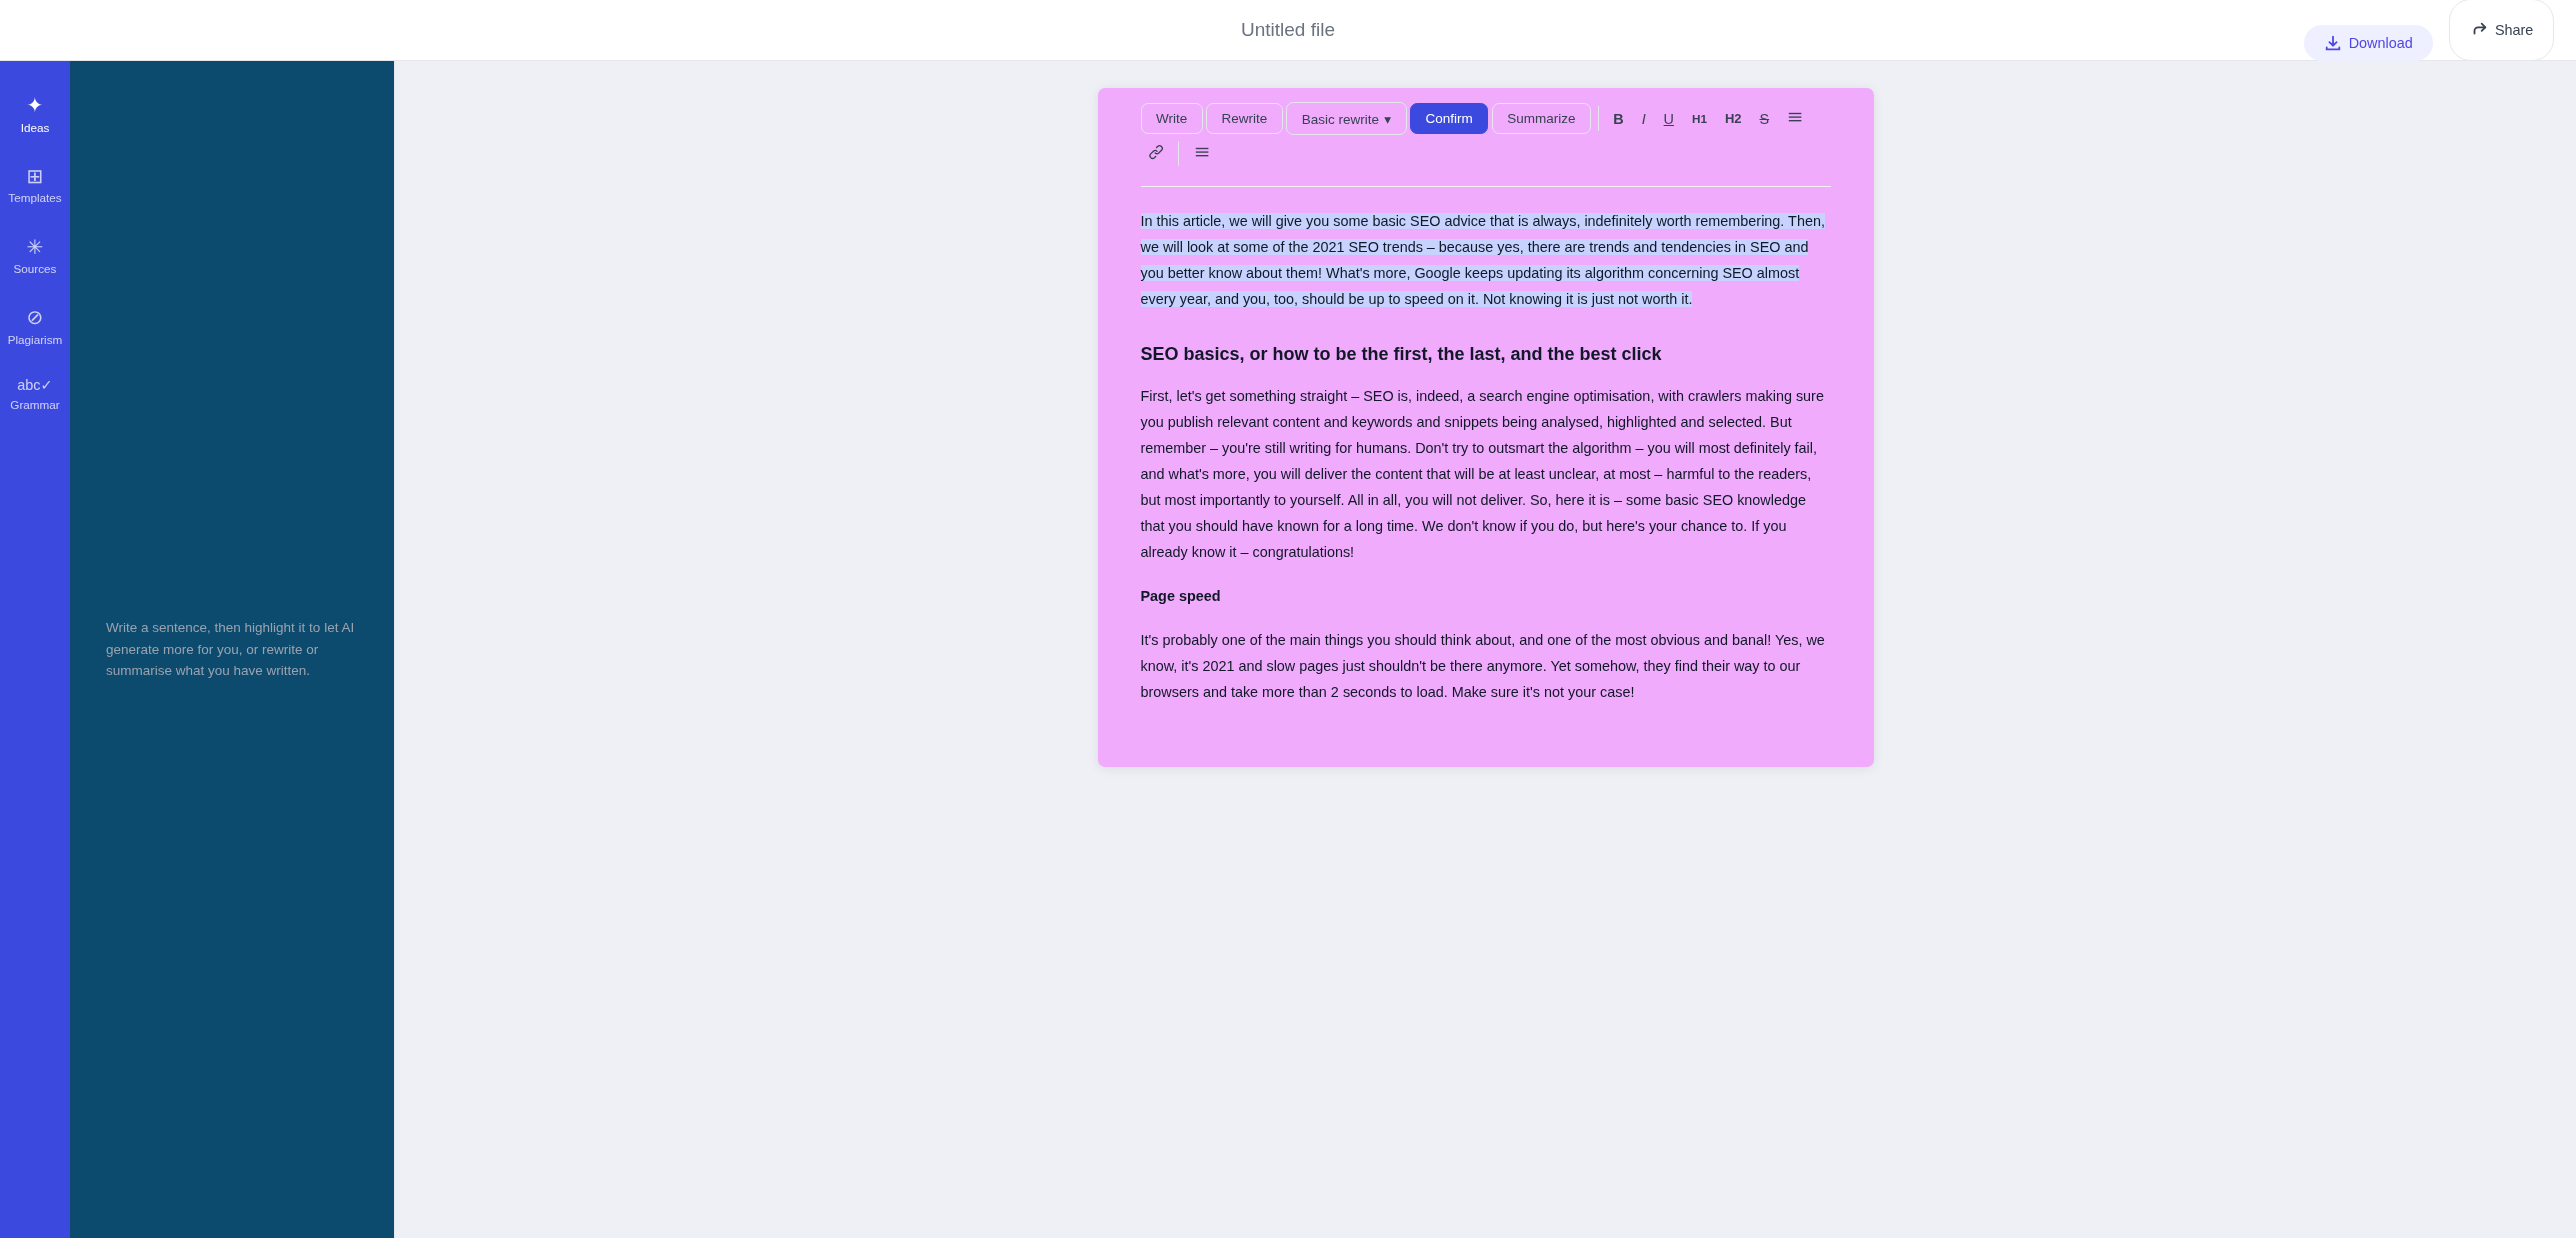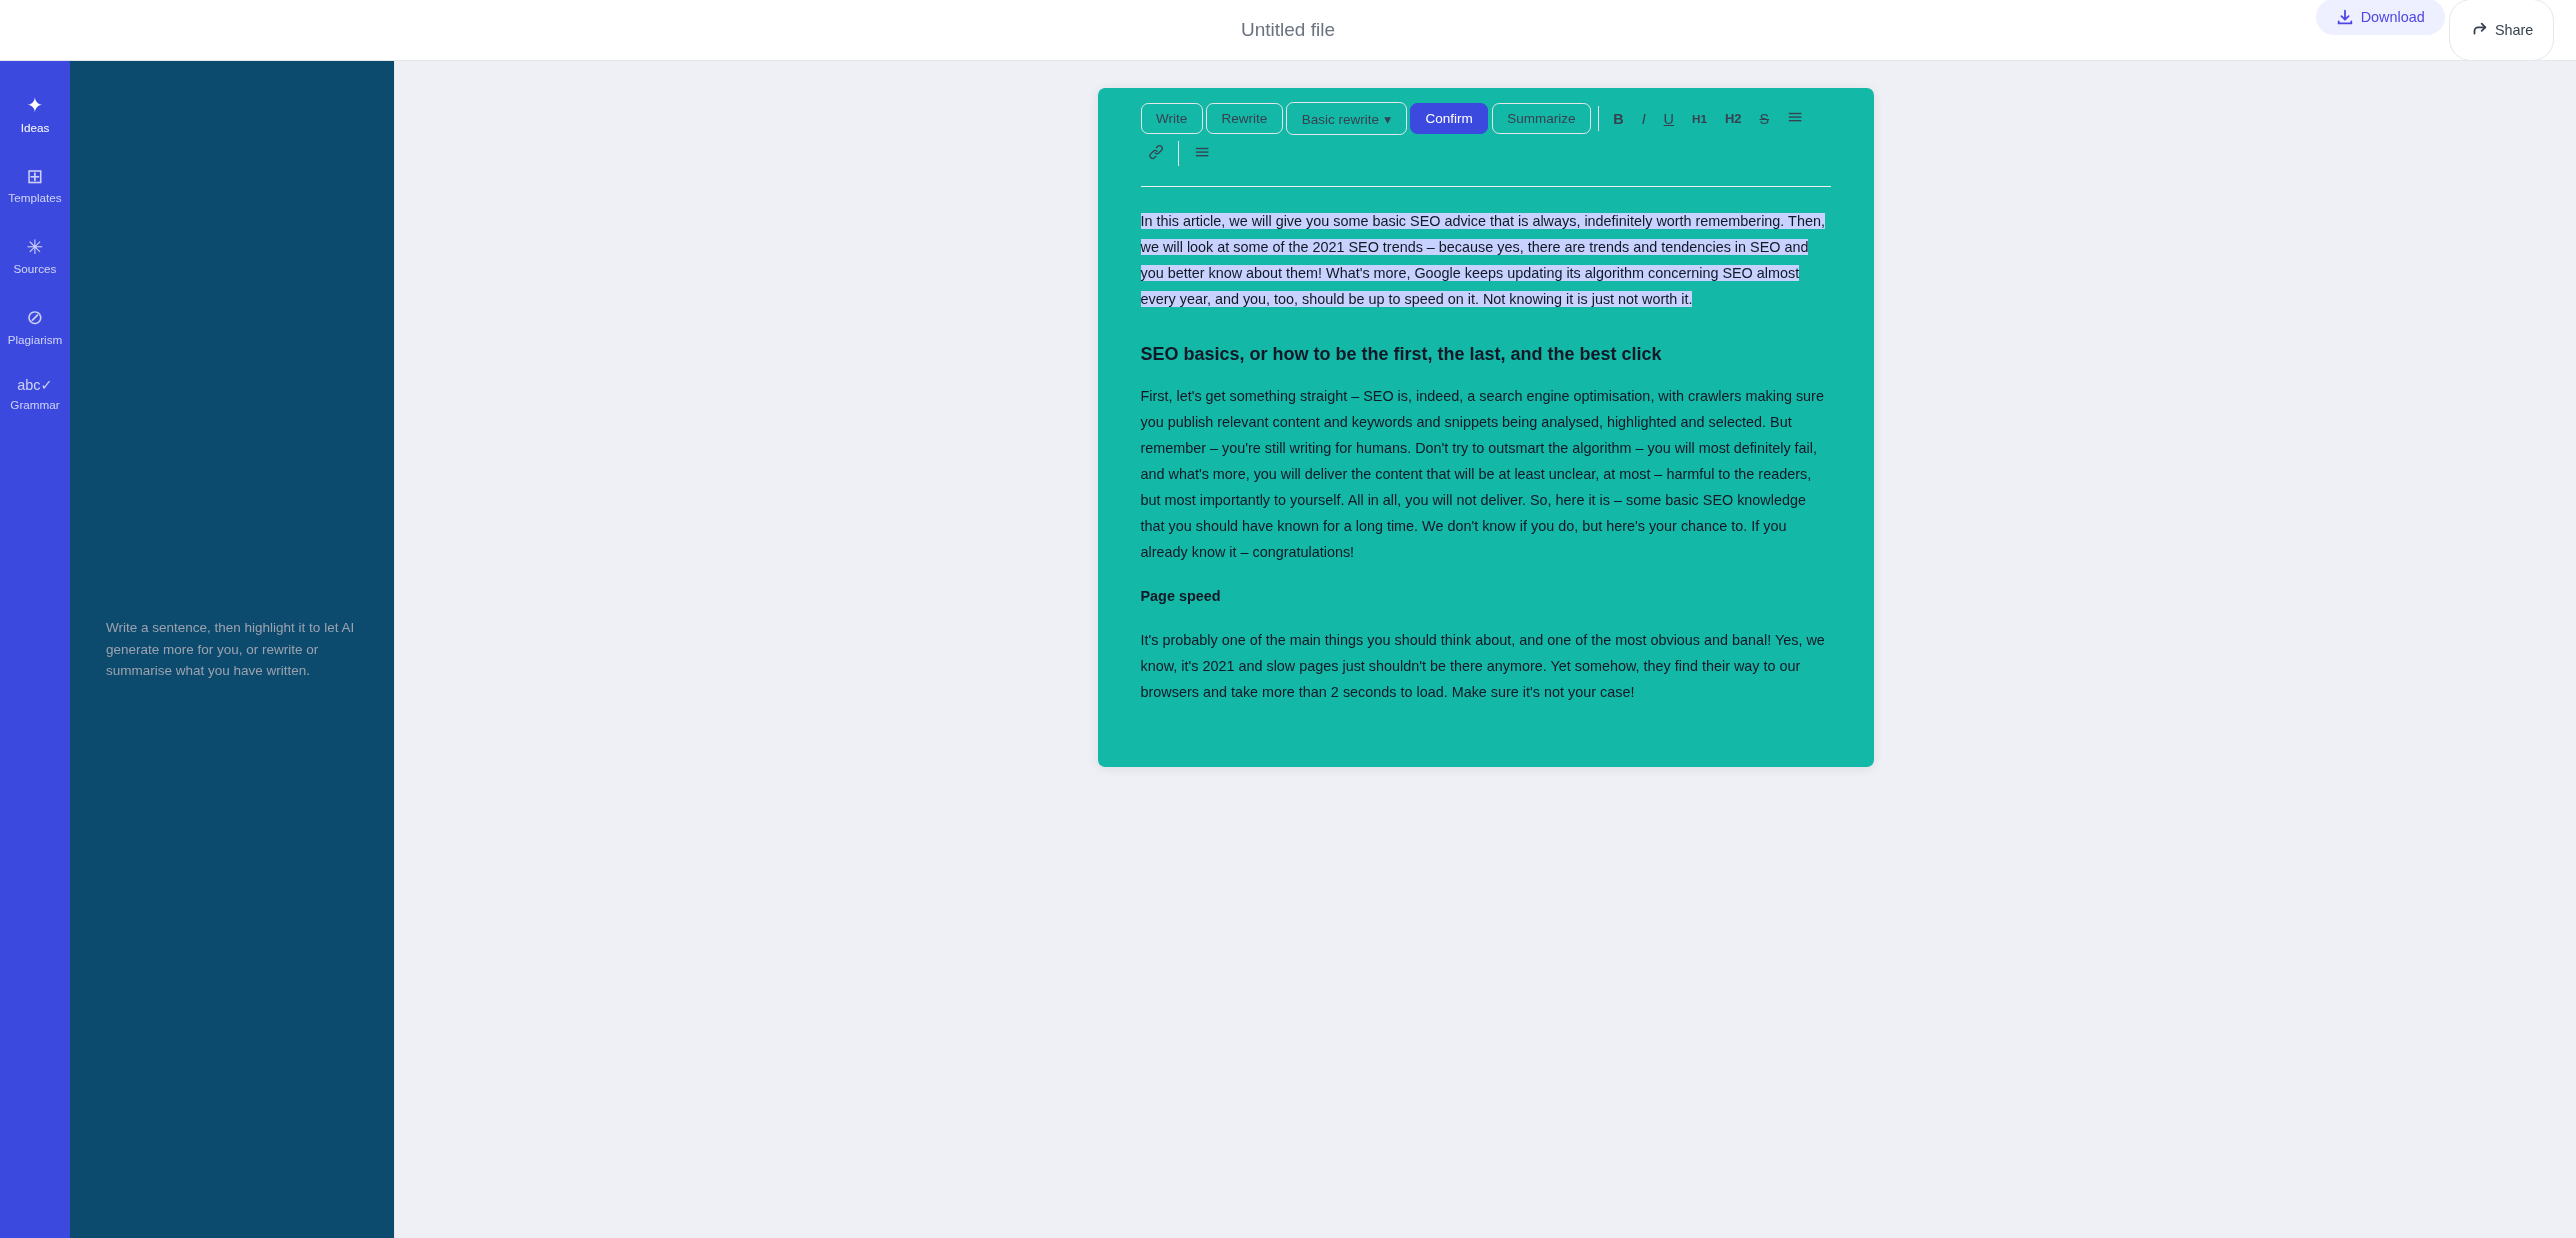--- a/index.html
+++ b/index.html
@@ -61,22 +61,22 @@
       left: 50%;
       transform: translateX(-50%);
     }
     .file-title {
       font-size: 19px;
       color: #6b7280;
       font-weight: 400;
     }
     .topbar-right {
       display: flex;
-      align-items: flex-start;
-      gap: 4px;
+      align-items: flex-end;
+      gap: 16px;
       flex: 1;
       justify-content: flex-end;
     }
     .download-btn {
       display: flex;
       align-items: center;
       gap: 7.2px;
       background: #eff0ff;
       border: none;
       border-radius: 21.7px;
@@ -158,21 +158,21 @@
     .editor-area {
       flex: 1;
       overflow-y: auto;
       background: #eef0f5;
       display: flex;
       flex-direction: column;
       align-items: center;
       padding: 27px 0;
     }
     .editor-card {
-      background: #14b8a6;
+      background: #f0abfc;
       width: 776px;
       max-width: 95%;
       border-radius: 7.2px;
       box-shadow: 0 1.8px 10.8px rgba(0,0,0,0.08);
       padding: 0 43px 43px;
     }
 
     
     .formatting-toolbar {
       display: flex;

